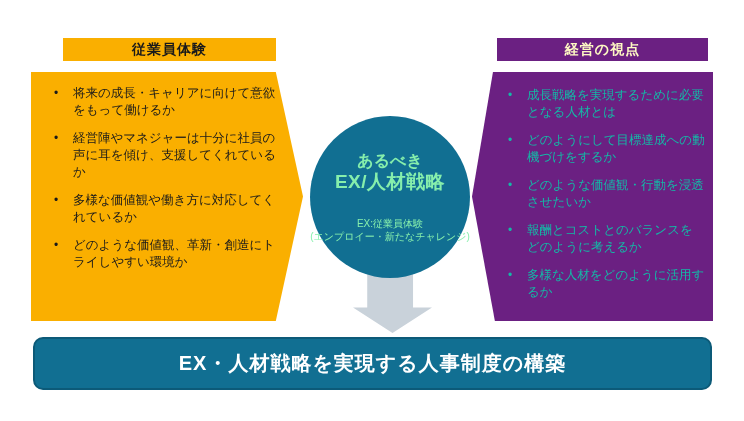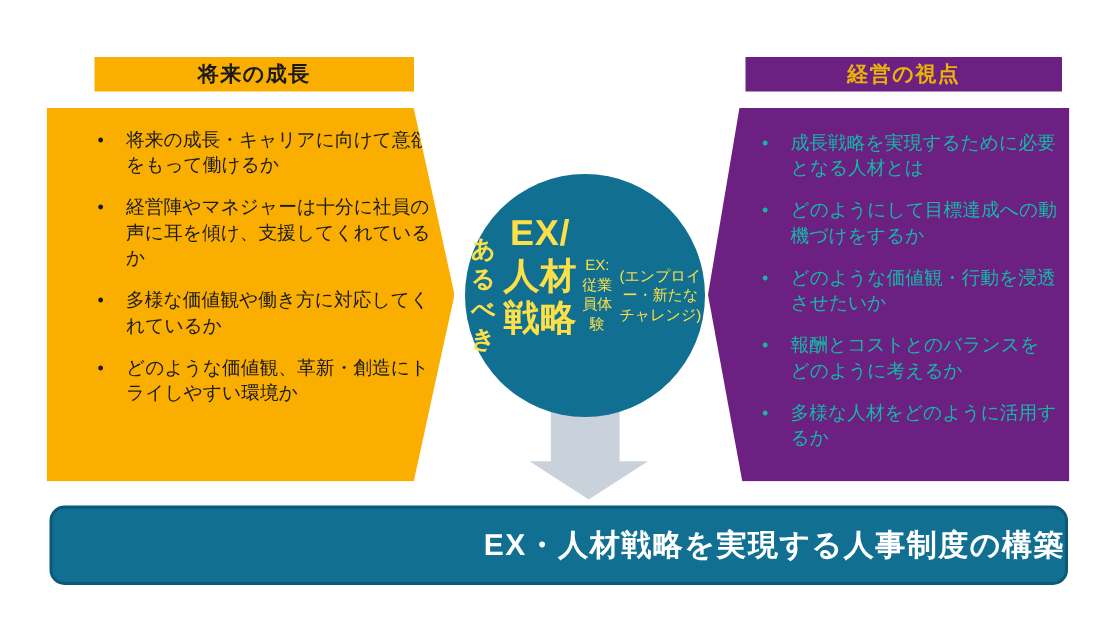--- a/index.html
+++ b/index.html
@@ -31,21 +31,21 @@
   .panel-header.left {
     left: 63px;
     width: 213px;
     background: var(--orange);
     color: var(--text-dark);
   }
   .panel-header.right {
     left: 497px;
     width: 211px;
     background: var(--purple);
-    color: #eab308;
+    color: #fef9c3;
   }
 
   
   .panel-body {
     position: absolute;
     top: 72px;
     height: 249px;
     box-sizing: border-box;
   }
   .panel-body.left {
@@ -67,21 +67,20 @@
   .panel-body ul {
     list-style: none;
     margin: 0;
     position: absolute;
     padding: 0;
   }
   .panel-body.left ul {
     top: 13px;
     left: 42px;
     width: 210px;
-    margin-left: 11px;
   }
   .panel-body.right ul {
     top: 15px;
     left: 55px;
     width: 178px;
   }
   .panel-body li {
     position: relative;
     font-size: 12.5px;
     line-height: 1.36;
@@ -97,30 +96,30 @@
 
   
   .center-circle {
     position: absolute;
     left: 310px;
     top: 116px;
     width: 160px;
     height: 162px;
     border-radius: 50%;
     background: var(--teal);
-    color: #fde047;
+    color: #86efac;
     display: flex;
-    flex-direction: row;
+    flex-direction: column;
     align-items: center;
     justify-content: center;
     text-align: center;
     z-index: 2;
   }
   .center-circle .t1 { font-size: 16px; font-weight: bold; line-height: 1.25; }
-  .center-circle .t2 { font-size: 24px; font-weight: bold; line-height: 1.2; margin-bottom: 24px; letter-spacing: 0.5px; }
+  .center-circle .t2 { font-size: 19px; font-weight: bold; line-height: 1.2; margin-bottom: 24px; letter-spacing: 0.5px; }
   .center-circle .n1 { font-size: 10px; line-height: 1.3; }
   .center-circle .n2 { font-size: 10px; line-height: 1.3; }
 
   
   .down-arrow {
     position: absolute;
     left: 353px;
     top: 258px;
     width: 79px;
     height: 75px;
@@ -135,35 +134,35 @@
     left: 33px;
     top: 337px;
     width: 679px;
     height: 53px;
     box-sizing: border-box;
     background: var(--teal);
     border: 2px solid var(--teal-dark);
     border-radius: 10px;
     display: flex;
     align-items: center;
-    justify-content: flex-end;
+    justify-content: center;
     color: #ffffff;
     font-size: 20px;
     font-weight: bold;
     letter-spacing: 1px;
     z-index: 2;
   }
 </style>
 </head>
 <body>
 
 <div class="stage">
 
   <div class="panel-header left">
-    <span>将来の成長</span>
+    <span>従業員体験</span>
   </div>
   <div class="panel-body left">
     <ul>
       <li>将来の成長・キャリアに向けて意欲をもって働けるか</li>
       <li>経営陣やマネジャーは十分に社員の声に耳を傾け、支援してくれているか</li>
       <li>多様な価値観や働き方に対応してくれているか</li>
       <li>どのような価値観、革新・創造にトライしやすい環境か</li>
     </ul>
   </div>
 

